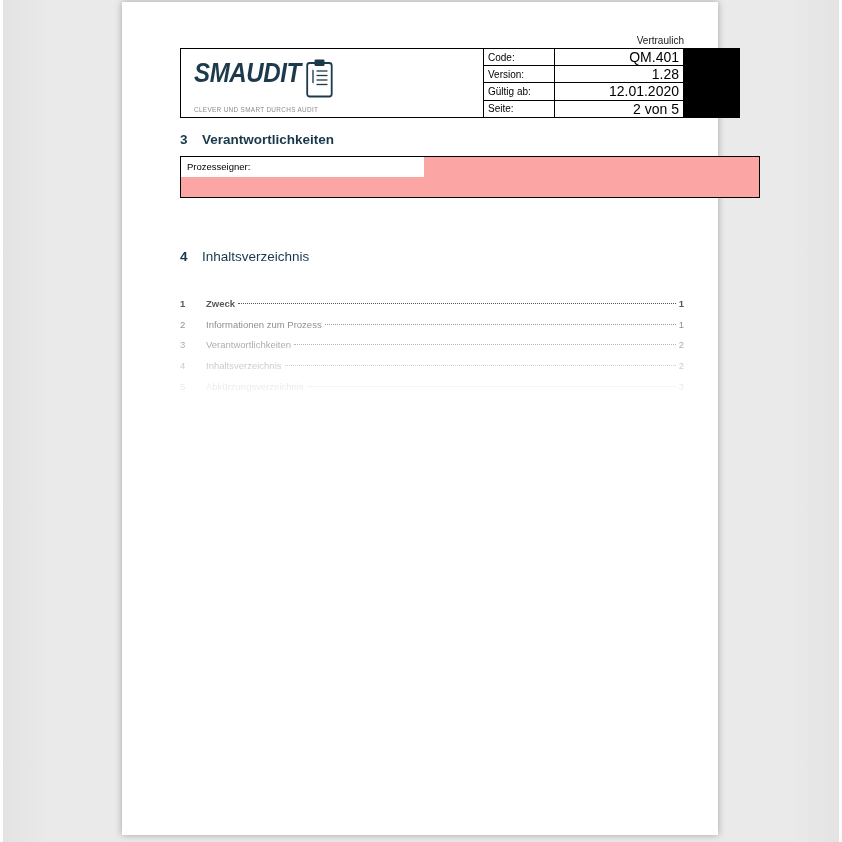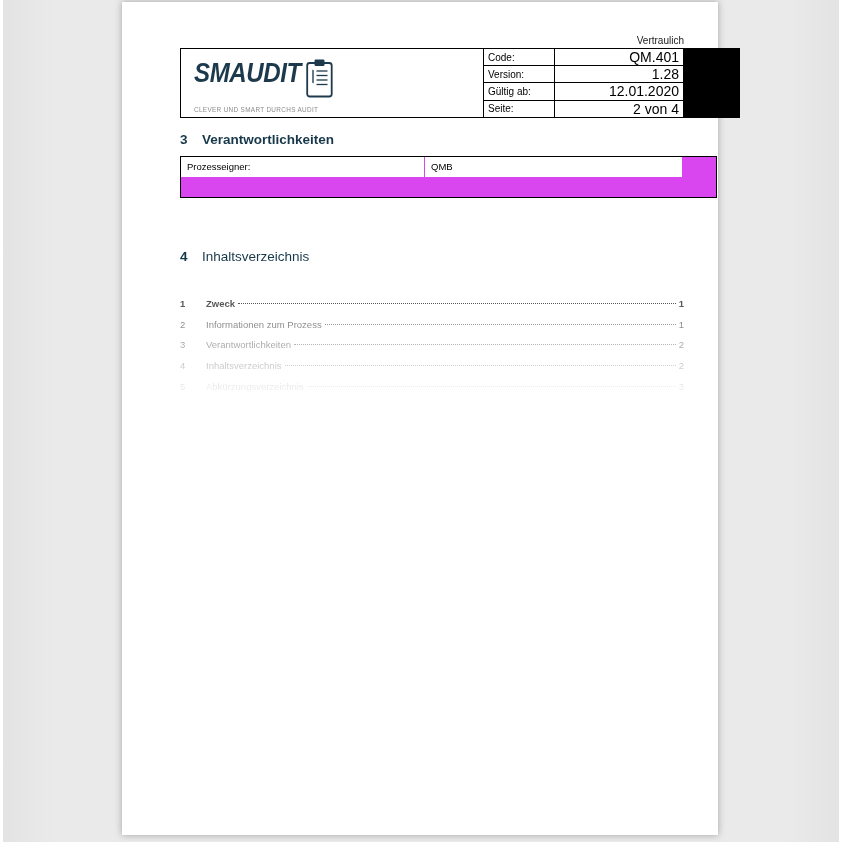--- a/index.html
+++ b/index.html
@@ -71,25 +71,25 @@
     position:absolute; left:58px;
     display:flex; font-size:13.5px; font-weight:bold; color:#17384a;
   }
   .sec-heading .h-num { width:22px; }
   .sec-heading.sec-4 .h-title { font-weight:400; }
   .sec-3 { top:130px; }
   .sec-4 { top:247px; }
   
   .resp-grid {
     position:absolute; top:154px; left:58px;
-    width:537px;
+    width:580px;
     display:grid;
     grid-template-columns:243px 257px;
     grid-template-rows:repeat(2,19.5px);
-    background:#d946ef; gap:1px; border:1px solid #000;
+    background:#fca5a5; gap:1px; border:1px solid #000;
   }
   .resp-grid > div {
     background:#fff; display:flex; align-items:center;
     padding:0 6px; font-size:9.5px; color:#000;
   }
   
   .toc {
     position:absolute; top:296px; left:58px; width:504px;
   }
   .toc-row {
@@ -145,31 +145,30 @@
     <div class="meta-label">Code:</div>
     <div class="meta-value">QM.401</div>
 
     <div class="meta-label">Version:</div>
     <div class="meta-value">1.28</div>
 
     <div class="meta-label">Gültig ab:</div>
     <div class="meta-value">12.01.2020</div>
 
     <div class="meta-label">Seite:</div>
-    <div class="meta-value">2 von 4</div>
+    <div class="meta-value">2 von 5</div>
   </div>
 
   <div class="sec-heading sec-3">
     <span class="h-num">3</span>
     <span class="h-title">Verantwortlichkeiten</span>
   </div>
 
   <div class="resp-grid">
     <div>Prozesseigner:</div>
-    <div>QMB</div>
   </div>
 
   <div class="sec-heading sec-4">
     <span class="h-num">4</span>
     <span class="h-title">Inhaltsverzeichnis</span>
   </div>
 
   <div class="toc">
     <div class="toc-row bold">
       <span class="toc-num">1</span>

